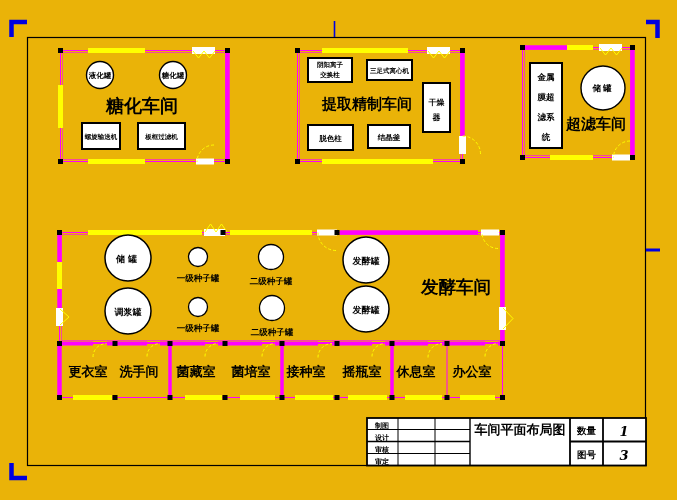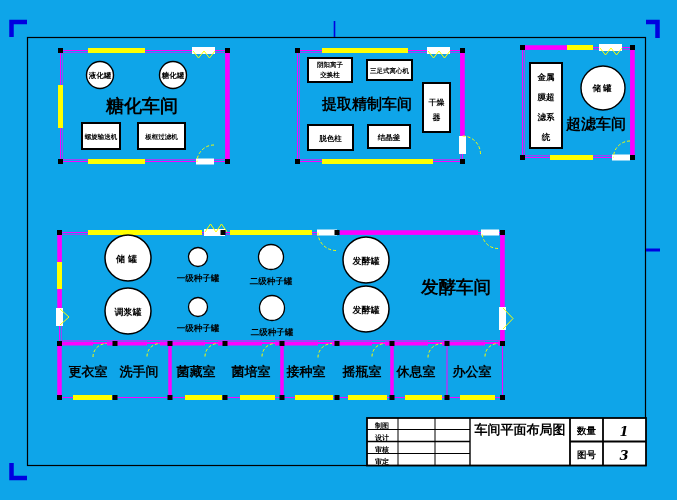--- a/index.html
+++ b/index.html
@@ -1,16 +1,16 @@
 <!DOCTYPE html>
 <html><head>
 <meta charset="utf-8">
 <style>
   html,body{margin:0;padding:0;background:#fff;}
-  #sheet{position:relative;width:677px;height:500px;background:#0ea5e9;overflow:hidden;}
+  #sheet{position:relative;width:677px;height:500px;background:#eab308;overflow:hidden;}
   .cad{font-family:'Liberation Sans','DejaVu Sans',sans-serif;font-weight:bold;fill:#000;}
   .it{font-family:'DejaVu Serif',serif;font-style:italic;font-weight:bold;fill:#000;}
   .arc{fill:none;stroke:#FFFF00;stroke-width:1;stroke-dasharray:3,2;}
 </style>
 </head>
 <body>
 
 <div id="sheet">
 <svg width="677" height="500" viewBox="0 0 677 500">
 

